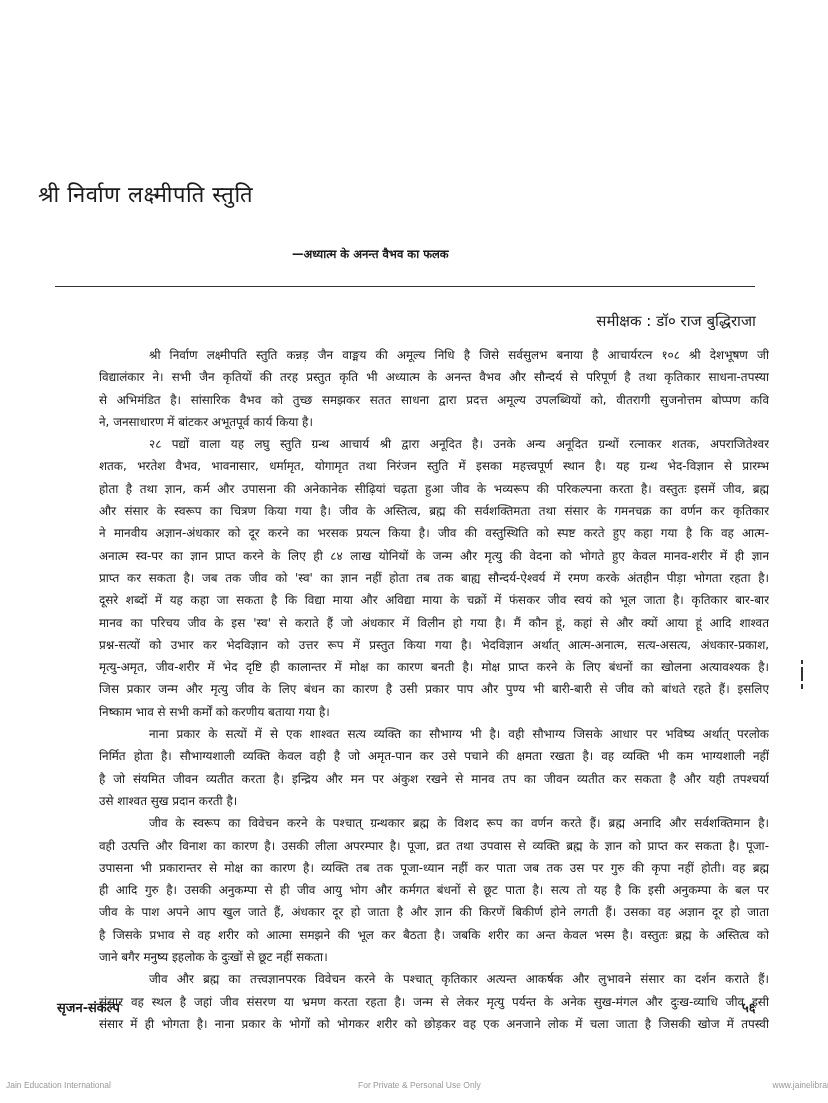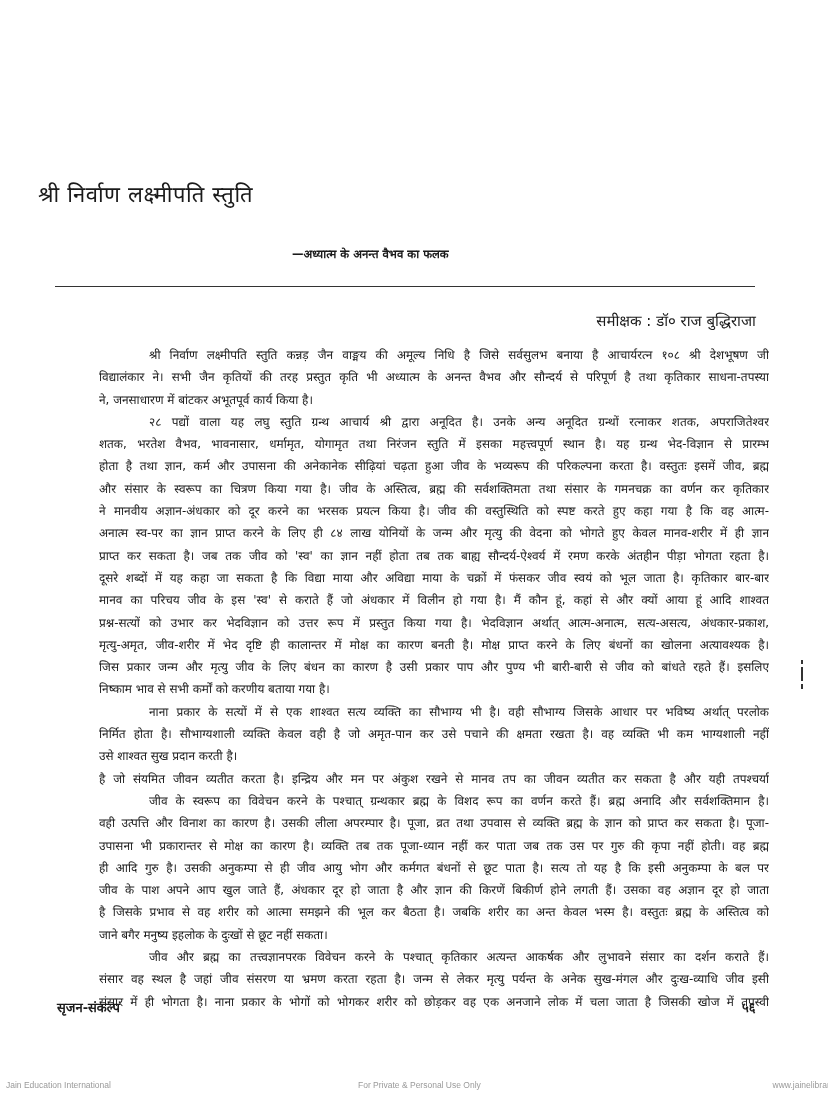--- a/index.html
+++ b/index.html
@@ -55,42 +55,43 @@
 
 <h1 class="page-title">श्री निर्वाण लक्ष्मीपति स्तुति</h1>
 <div class="subtitle">—अध्यात्म के अनन्त वैभव का फलक</div>
 <div class="rule"></div>
 <div class="reviewer">समीक्षक : डॉ० राज बुद्धिराजा</div>
 
 <div class="article">
   <p class="indent">
     <span class="line">श्री निर्वाण लक्ष्मीपति स्तुति कन्नड़ जैन वाङ्मय की अमूल्य निधि है जिसे सर्वसुलभ बनाया है आचार्यरत्न १०८ श्री देशभूषण जी</span>
     <span class="line" style="text-indent:0">विद्यालंकार ने। सभी जैन कृतियों की तरह प्रस्तुत कृति भी अध्यात्म के अनन्त वैभव और सौन्दर्य से परिपूर्ण है तथा कृतिकार साधना-तपस्या</span>
+    <span class="line" style="text-indent:0">से अभिमंडित है। सांसारिक वैभव को तुच्छ समझकर सतत साधना द्वारा प्रदत्त अमूल्य उपलब्धियों को, वीतरागी सुजनोत्तम बोप्पण कवि</span>
     <span class="line last" style="text-indent:0">ने, जनसाधारण में बांटकर अभूतपूर्व कार्य किया है।</span>
   </p>
   <p class="indent">
     <span class="line">२८ पद्यों वाला यह लघु स्तुति ग्रन्थ आचार्य श्री द्वारा अनूदित है। उनके अन्य अनूदित ग्रन्थों रत्नाकर शतक, अपराजितेश्वर</span>
     <span class="line" style="text-indent:0">शतक, भरतेश वैभव, भावनासार, धर्मामृत, योगामृत तथा निरंजन स्तुति में इसका महत्त्वपूर्ण स्थान है। यह ग्रन्थ भेद-विज्ञान से प्रारम्भ</span>
     <span class="line" style="text-indent:0">होता है तथा ज्ञान, कर्म और उपासना की अनेकानेक सीढ़ियां चढ़ता हुआ जीव के भव्यरूप की परिकल्पना करता है। वस्तुतः इसमें जीव, ब्रह्म</span>
     <span class="line" style="text-indent:0">और संसार के स्वरूप का चित्रण किया गया है। जीव के अस्तित्व, ब्रह्म की सर्वशक्तिमता तथा संसार के गमनचक्र का वर्णन कर कृतिकार</span>
     <span class="line" style="text-indent:0">ने मानवीय अज्ञान-अंधकार को दूर करने का भरसक प्रयत्न किया है। जीव की वस्तुस्थिति को स्पष्ट करते हुए कहा गया है कि वह आत्म-</span>
     <span class="line" style="text-indent:0">अनात्म स्व-पर का ज्ञान प्राप्त करने के लिए ही ८४ लाख योनियों के जन्म और मृत्यु की वेदना को भोगते हुए केवल मानव-शरीर में ही ज्ञान</span>
     <span class="line" style="text-indent:0">प्राप्त कर सकता है। जब तक जीव को 'स्व' का ज्ञान नहीं होता तब तक बाह्य सौन्दर्य-ऐश्वर्य में रमण करके अंतहीन पीड़ा भोगता रहता है।</span>
     <span class="line" style="text-indent:0">दूसरे शब्दों में यह कहा जा सकता है कि विद्या माया और अविद्या माया के चक्रों में फंसकर जीव स्वयं को भूल जाता है। कृतिकार बार-बार</span>
     <span class="line" style="text-indent:0">मानव का परिचय जीव के इस 'स्व' से कराते हैं जो अंधकार में विलीन हो गया है। मैं कौन हूं, कहां से और क्यों आया हूं आदि शाश्वत</span>
     <span class="line" style="text-indent:0">प्रश्न-सत्यों को उभार कर भेदविज्ञान को उत्तर रूप में प्रस्तुत किया गया है। भेदविज्ञान अर्थात् आत्म-अनात्म, सत्य-असत्य, अंधकार-प्रकाश,</span>
     <span class="line" style="text-indent:0">मृत्यु-अमृत, जीव-शरीर में भेद दृष्टि ही कालान्तर में मोक्ष का कारण बनती है। मोक्ष प्राप्त करने के लिए बंधनों का खोलना अत्यावश्यक है।</span>
     <span class="line" style="text-indent:0">जिस प्रकार जन्म और मृत्यु जीव के लिए बंधन का कारण है उसी प्रकार पाप और पुण्य भी बारी-बारी से जीव को बांधते रहते हैं। इसलिए</span>
     <span class="line last" style="text-indent:0">निष्काम भाव से सभी कर्मों को करणीय बताया गया है।</span>
   </p>
   <p class="indent">
     <span class="line">नाना प्रकार के सत्यों में से एक शाश्वत सत्य व्यक्ति का सौभाग्य भी है। वही सौभाग्य जिसके आधार पर भविष्य अर्थात् परलोक</span>
     <span class="line" style="text-indent:0">निर्मित होता है। सौभाग्यशाली व्यक्ति केवल वही है जो अमृत-पान कर उसे पचाने की क्षमता रखता है। वह व्यक्ति भी कम भाग्यशाली नहीं</span>
+    <span class="line" style="text-indent:0">है जो संयमित जीवन व्यतीत करता है। इन्द्रिय और मन पर अंकुश रखने से मानव तप का जीवन व्यतीत कर सकता है और यही तपश्चर्या</span>
     <span class="line last" style="text-indent:0">उसे शाश्वत सुख प्रदान करती है।</span>
-    <span class="line" style="text-indent:0">है जो संयमित जीवन व्यतीत करता है। इन्द्रिय और मन पर अंकुश रखने से मानव तप का जीवन व्यतीत कर सकता है और यही तपश्चर्या</span>
   </p>
   <p class="indent">
     <span class="line">जीव के स्वरूप का विवेचन करने के पश्चात् ग्रन्थकार ब्रह्म के विशद रूप का वर्णन करते हैं। ब्रह्म अनादि और सर्वशक्तिमान है।</span>
     <span class="line" style="text-indent:0">वही उत्पत्ति और विनाश का कारण है। उसकी लीला अपरम्पार है। पूजा, व्रत तथा उपवास से व्यक्ति ब्रह्म के ज्ञान को प्राप्त कर सकता है। पूजा-</span>
     <span class="line" style="text-indent:0">उपासना भी प्रकारान्तर से मोक्ष का कारण है। व्यक्ति तब तक पूजा-ध्यान नहीं कर पाता जब तक उस पर गुरु की कृपा नहीं होती। वह ब्रह्म</span>
     <span class="line" style="text-indent:0">ही आदि गुरु है। उसकी अनुकम्पा से ही जीव आयु भोग और कर्मगत बंधनों से छूट पाता है। सत्य तो यह है कि इसी अनुकम्पा के बल पर</span>
     <span class="line" style="text-indent:0">जीव के पाश अपने आप खुल जाते हैं, अंधकार दूर हो जाता है और ज्ञान की किरणें बिकीर्ण होने लगती हैं। उसका वह अज्ञान दूर हो जाता</span>
     <span class="line" style="text-indent:0">है जिसके प्रभाव से वह शरीर को आत्मा समझने की भूल कर बैठता है। जबकि शरीर का अन्त केवल भस्म है। वस्तुतः ब्रह्म के अस्तित्व को</span>
     <span class="line last" style="text-indent:0">जाने बगैर मनुष्य इहलोक के दुःखों से छूट नहीं सकता।</span>
   </p>

